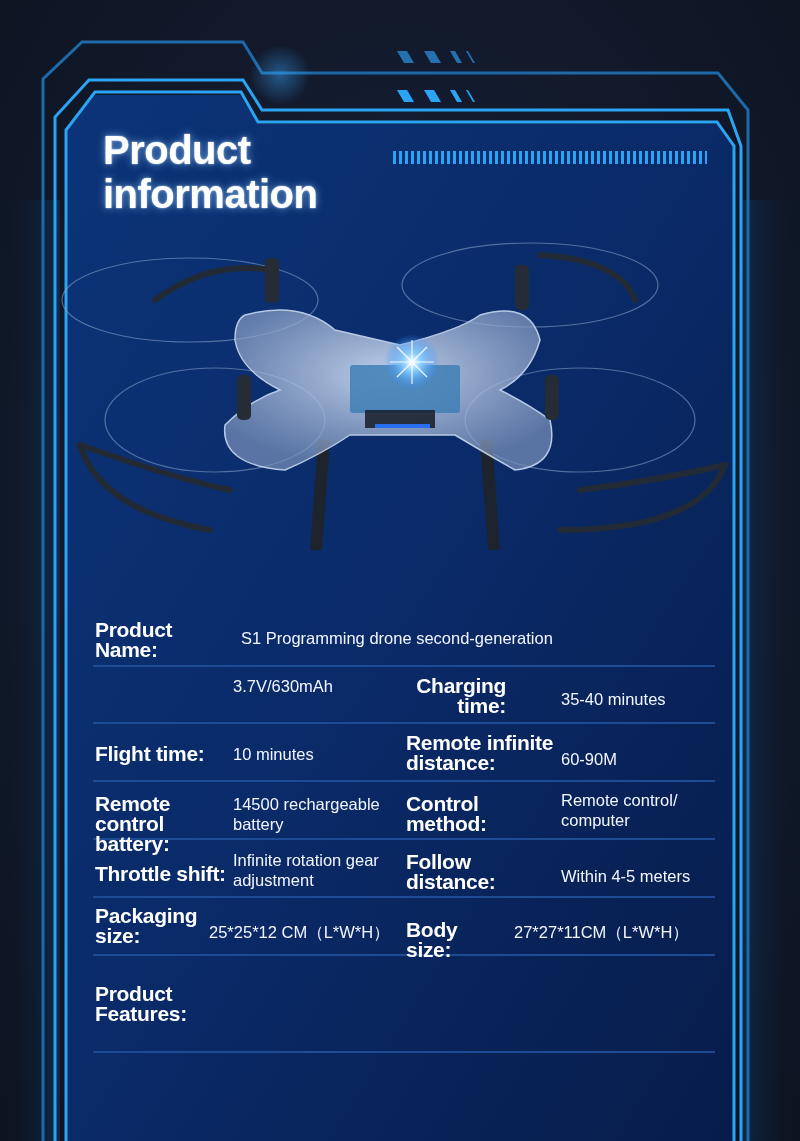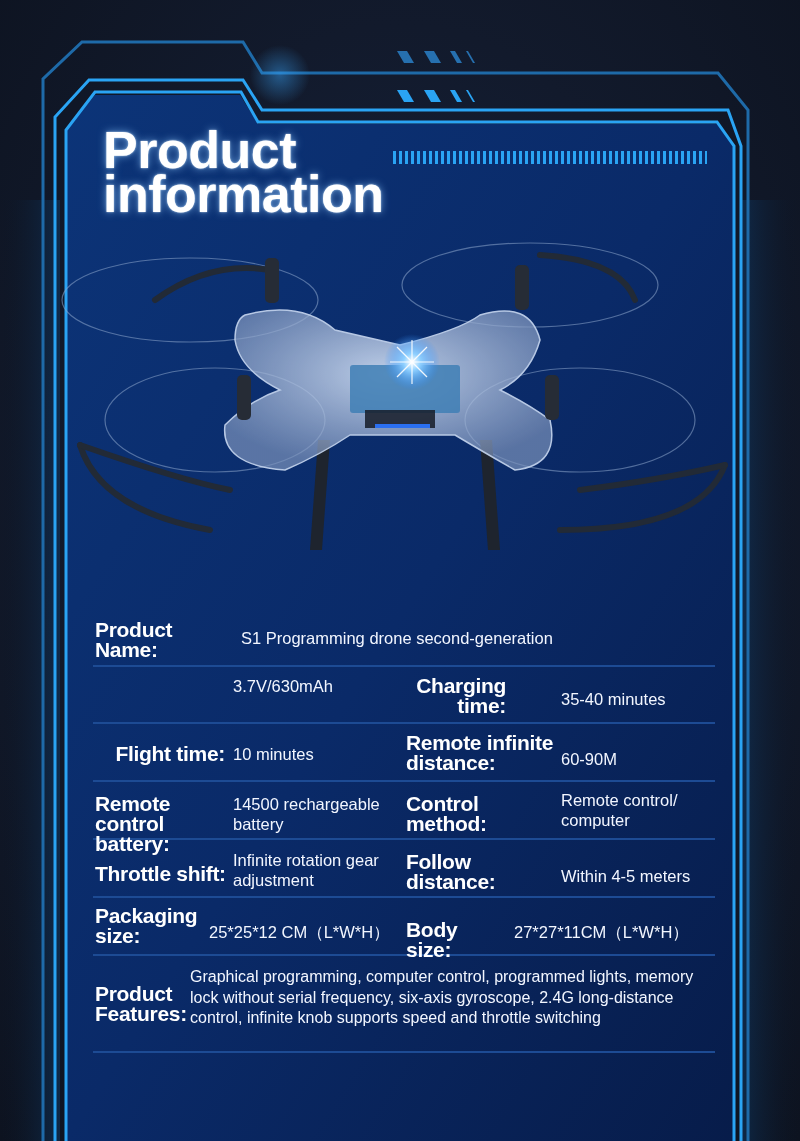--- a/index.html
+++ b/index.html
@@ -6,21 +6,21 @@
   html, body { width: 800px; height: 1141px; overflow: hidden; }
   body {
     position: relative;
     background: radial-gradient(ellipse at 50% 45%, #16233f 0%, #121a2c 55%, #0d1320 100%);
     font-family: "Liberation Sans", "DejaVu Sans", sans-serif;
     color: #fff;
   }
   .frame-svg { position: absolute; left: 0; top: 0; width: 800px; height: 1141px; }
   .title {
     position: absolute; left: 103px; top: 128px;
-    font-size: 52px; line-height: 44px; font-weight: bold;
+    font-size: 40px; line-height: 44px; font-weight: bold;
     color: #fff;
     text-shadow: 0 0 8px rgba(140,200,255,0.7), 0 0 2px rgba(255,255,255,0.8);
     letter-spacing: -0.5px;
   }
   .title span { display: block; }
   .ticks {
     position: absolute; left: 393px; top: 151px; width: 314px; height: 13px;
     background: repeating-linear-gradient(90deg, #2aa4f4 0px, #2aa4f4 3px, transparent 3px, transparent 6px);
   }
   .drone { position: absolute; left: 60px; top: 230px; width: 680px; height: 370px; }
@@ -162,21 +162,21 @@
     <div class="cell value" style="left:148px; top:18px; width:480px;">S1 Programming drone second-generation</div>
   </div>
 
   <div class="row" style="height:57px;">
     <div class="cell value" style="left:140px; top:9px; width:170px;">3.7V/630mAh</div>
     <div class="cell label" style="left:313px; top:9px; width:100px;text-align:right;">Charging time:</div>
     <div class="cell value" style="left:468px; top:22px; width:160px;">35-40 minutes</div>
   </div>
 
   <div class="row" style="height:58px;">
-    <div class="cell label" style="left:2px; top:20px; width:130px;text-align:right;">Flight time:</div>
+    <div class="cell label" style="left:2px; top:20px; width:130px;">Flight time:</div>
     <div class="cell value" style="left:140px; top:20px; width:170px;">10 minutes</div>
     <div class="cell label" style="left:313px; top:9px; width:150px;">Remote infinite distance:</div>
     <div class="cell value" style="left:468px; top:25px; width:160px;">60-90M</div>
   </div>
 
   <div class="row" style="height:58px;">
     <div class="cell label" style="left:2px; top:12px; width:135px;">Remote control battery:</div>
     <div class="cell value" style="left:140px; top:12px; width:170px;">14500 rechargeable battery</div>
     <div class="cell label" style="left:313px; top:12px; width:100px;">Control method:</div>
     <div class="cell value" style="left:468px; top:8px; width:150px;">Remote control/ computer</div>
@@ -192,16 +192,15 @@
 
   <div class="row" style="height:58px;">
     <div class="cell label" style="left:2px; top:8px; width:100px;">Packaging size:</div>
     <div class="cell value" style="left:116px; top:24px; width:200px;">25*25*12 CM（L*W*H）</div>
     <div class="cell label" style="left:313px; top:22px; width:100px;">Body size:</div>
     <div class="cell value" style="left:421px; top:24px; width:200px;">27*27*11CM（L*W*H）</div>
   </div>
 
   <div class="row" style="height:97px;">
     <div class="cell label" style="left:2px; top:28px; width:90px;">Product Features:</div>
-    <div class="cell value" style="left:97px; top:11px; width:525px; font-size:16px; line-height:20.5px;">Graphical programming, computer control, programmed lights, memory lock without serial frequency, six-axis gyroscope, 2.4G long-distance control, infinite knob supports speed and throttle switching</div>
   </div>
 
 </div>
 
 </body></html>

